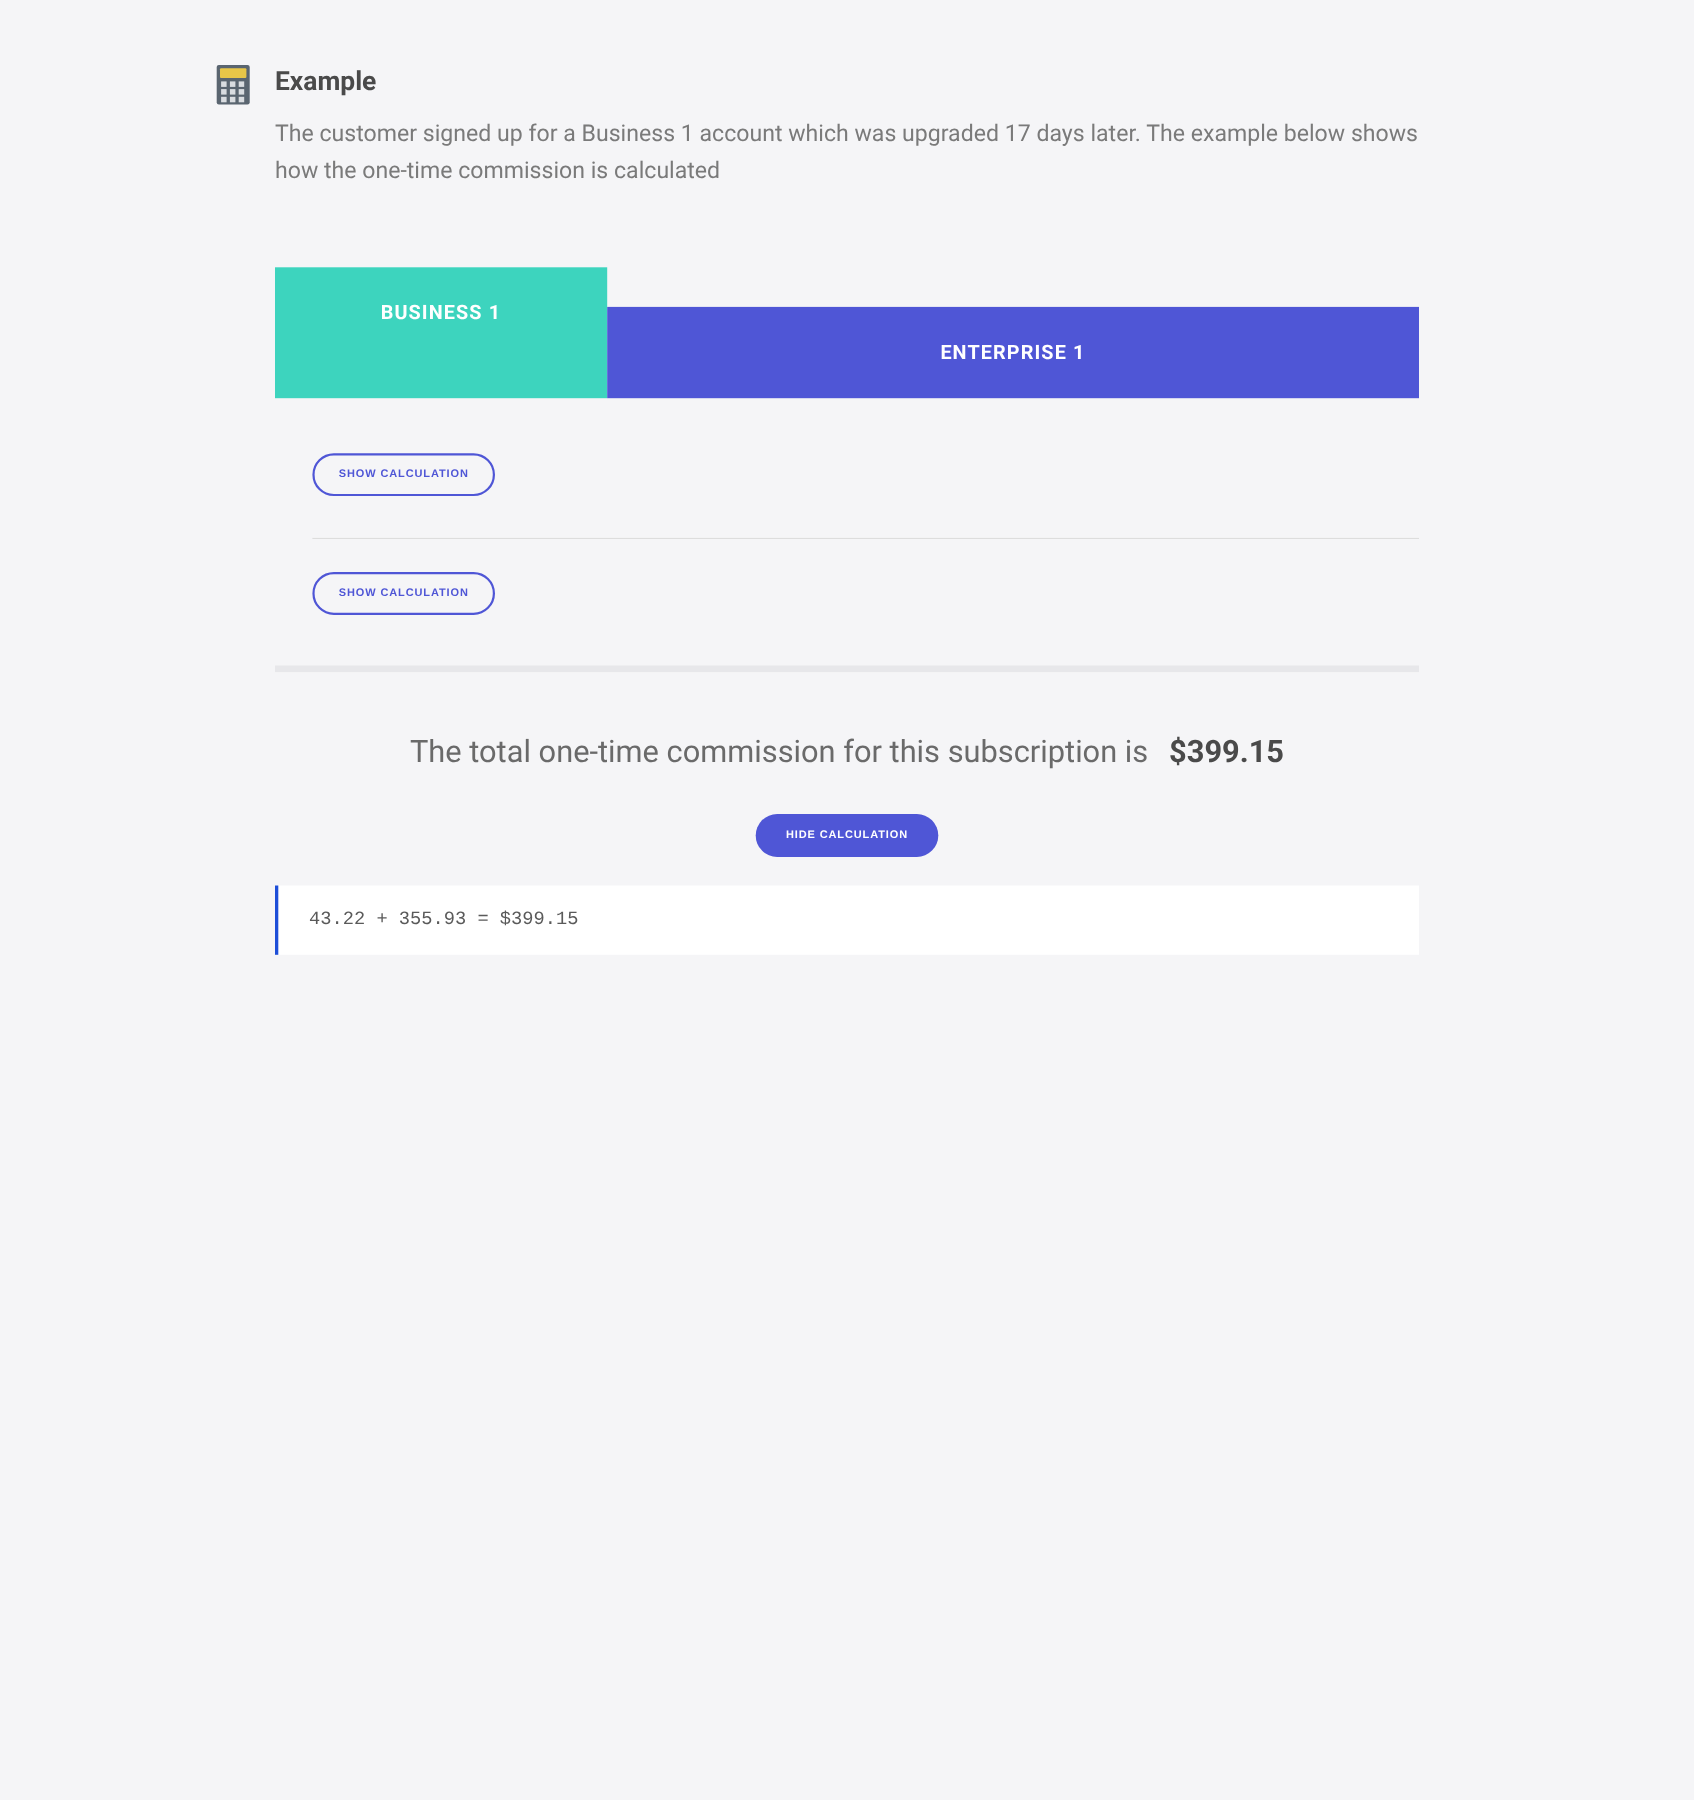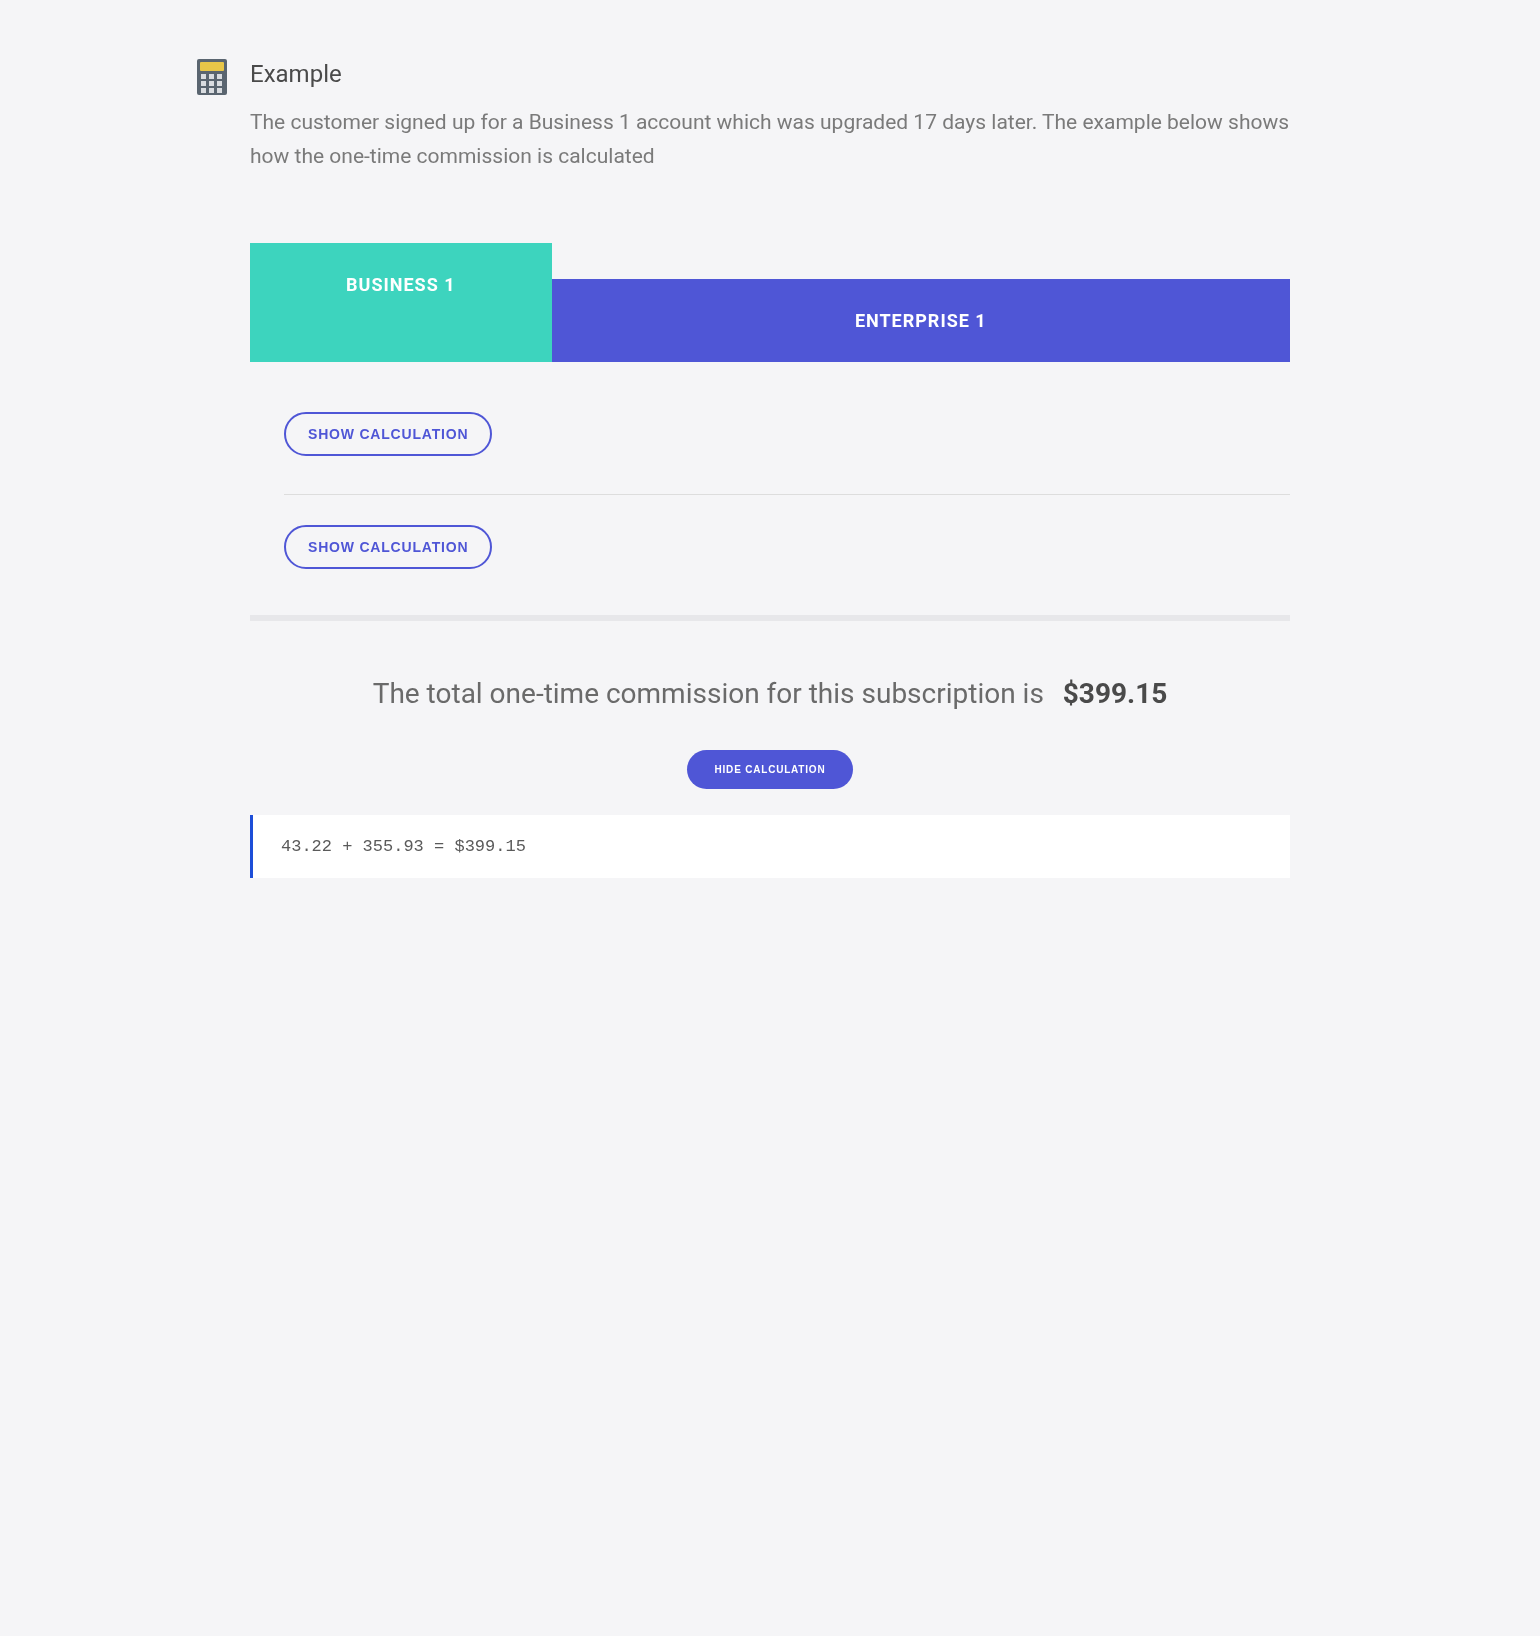--- a/index.html
+++ b/index.html
@@ -17,21 +17,21 @@
   .calc-icon {
     position: absolute;
     left: -55px;
     top: 58px;
     width: 34px;
     height: 38px;
   }
   .calc-icon svg { width: 100%; height: 100%; }
   .section-title {
     font-size: 24px;
-    font-weight: 400;
+    font-weight: 700;
     color: #4a4a4a;
     margin-bottom: 18px;
   }
   .intro {
     font-size: 21px;
     line-height: 1.6;
     color: #7a7a7a;
     margin-bottom: 40px;
   }
   .timeline {
@@ -98,21 +98,21 @@
     background: #5a5a5a;
   }
   .show-calc-btn {
     display: inline-block;
     margin-left: 34px;
     margin-top: -6px;
     margin-bottom: 10px;
     border: 2px solid #4f56d6;
     color: #4f56d6;
     background: transparent;
-    font-size: 14px;
+    font-size: 10px;
     font-weight: 700;
     letter-spacing: 0.8px;
     padding: 12px 22px;
     border-radius: 999px;
     cursor: pointer;
   }
   hr.div {
     border: none;
     height: 1px;
     background: #ddd;

